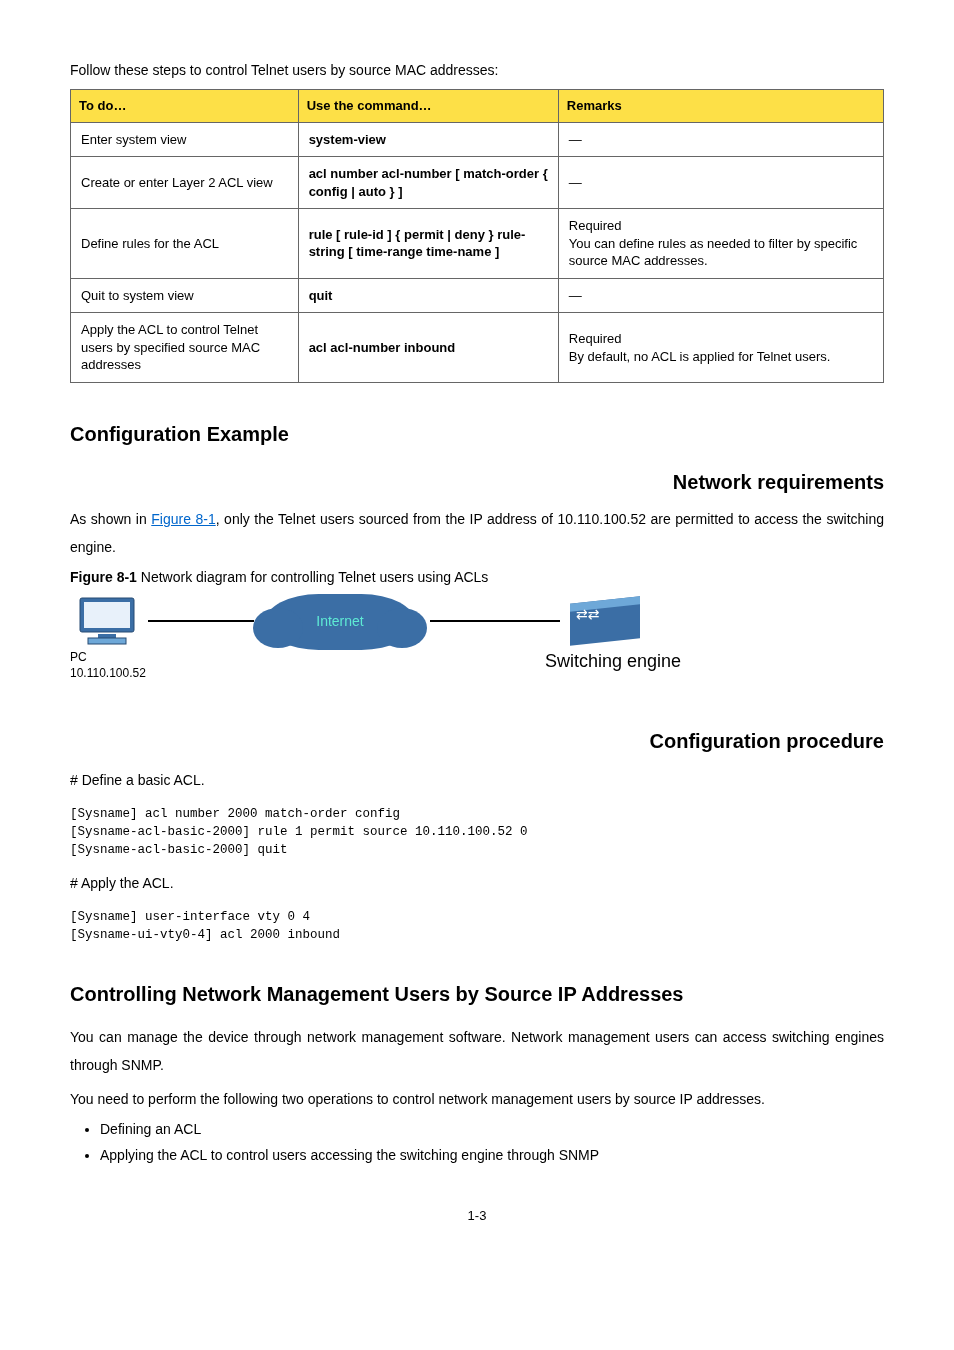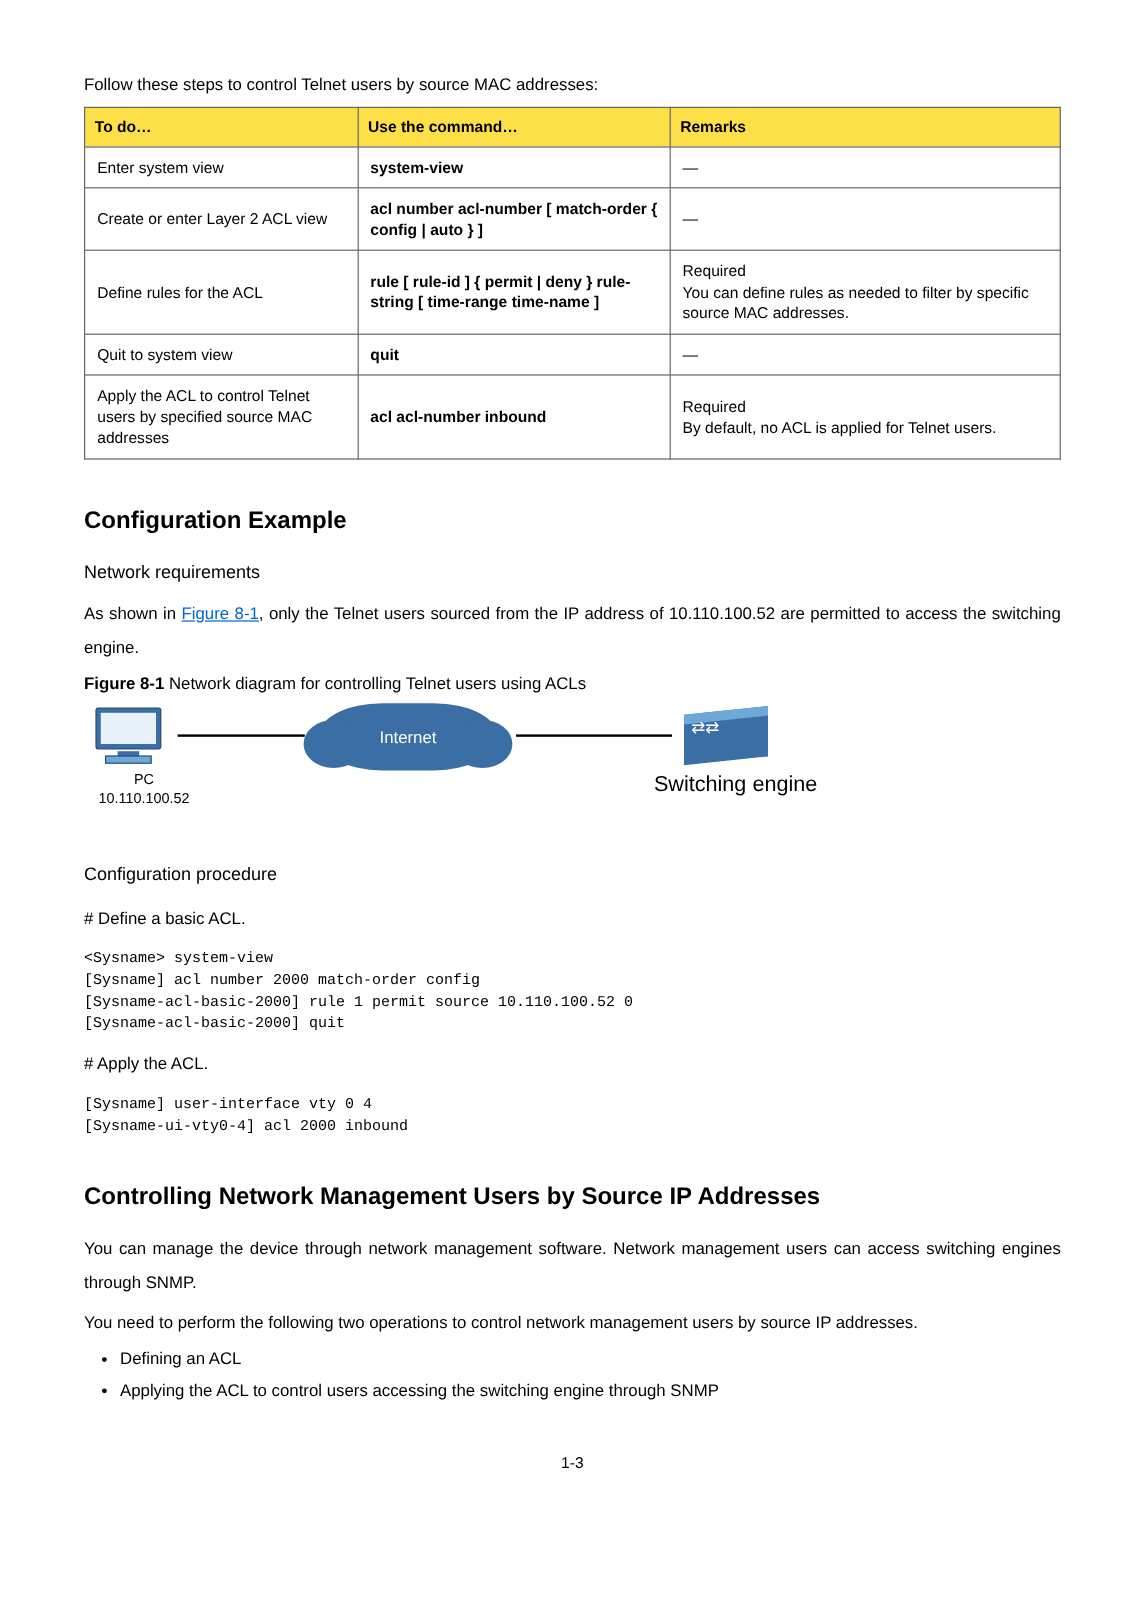--- a/index.html
+++ b/index.html
@@ -31,44 +31,44 @@
   table.cfg td {
     border: 1px solid #666;
     padding: 8px 10px;
     vertical-align: middle;
     line-height: 1.35;
   }
   .col-to { width: 28%; }
   .col-cmd { width: 32%; font-family: Arial, sans-serif; }
   .col-rem { width: 40%; }
   h2.sec { font-size: 20px; font-weight: bold; margin: 28px 0 14px 0; }
-  h3.sub { font-size: 15px; font-weight: normal; margin: 18px 0 8px 0; }
+  h3.sub { font-size: 20px; font-weight: bold; margin: 18px 0 8px 0; text-align: right; }
   .justify { text-align: justify; line-height: 2.0; margin: 0 0 6px 0; }
   .fig-link { color: #0066cc; text-decoration: underline; }
   .fig-label { margin: 6px 0 6px 0; }
   .fig-label b { font-weight: bold; }
   .diagram {
     position: relative;
     width: 600px;
     height: 110px;
     margin: 2px 0 22px 0;
   }
   .pc-icon {
     position: absolute; left: 4px; top: 0;
     width: 70px; height: 54px;
   }
   .pc-label {
     position: absolute; left: 0; top: 56px; width: 100px;
-    text-align: center; font-size: 12px; line-height: 1.3;
+    font-size: 12px; line-height: 1.3;
   }
   .internet-cloud {
     position: absolute; left: 195px; top: 0px; width: 150px; height: 56px;
     background: #3b6ea5;
     border-radius: 50% / 70%;
-    color: #ffffff; font-size: 14px;
+    color: #5eead4; font-size: 14px;
     display: flex; align-items: center; justify-content: center;
   }
   .internet-cloud::before, .internet-cloud::after {
     content: ""; position: absolute; background: #3b6ea5; border-radius: 50%;
   }
   .internet-cloud::before { width: 50px; height: 40px; left: -12px; top: 14px; }
   .internet-cloud::after { width: 50px; height: 40px; right: -12px; top: 14px; }
   .switch-icon {
     position: absolute; left: 500px; top: 6px; width: 70px; height: 42px;
     background: #3b6ea5; transform: skewY(-6deg);
@@ -165,21 +165,20 @@
   <div class="wire wire-right"></div>
   <div class="switch-icon"></div>
   <div class="switch-arrows">⇄⇄</div>
   <div class="switch-label">Switching engine</div>
 </div>
 
 <h3 class="sub">Configuration procedure</h3>
 
 <p># Define a basic ACL.</p>
 <div class="cmd-block" id="step1-lines">
-    <div class="cmd-line">&lt;Sysname&gt; system-view</div>
     <div class="cmd-line">[Sysname] acl number 2000 match-order config</div>
     <div class="cmd-line">[Sysname-acl-basic-2000] rule 1 permit source 10.110.100.52 0</div>
     <div class="cmd-line">[Sysname-acl-basic-2000] quit</div>
   </div>
 
 <p># Apply the ACL.</p>
 <div class="cmd-block" id="step2-lines">
     <div class="cmd-line">[Sysname] user-interface vty 0 4</div>
     <div class="cmd-line">[Sysname-ui-vty0-4] acl 2000 inbound</div>
   </div>

